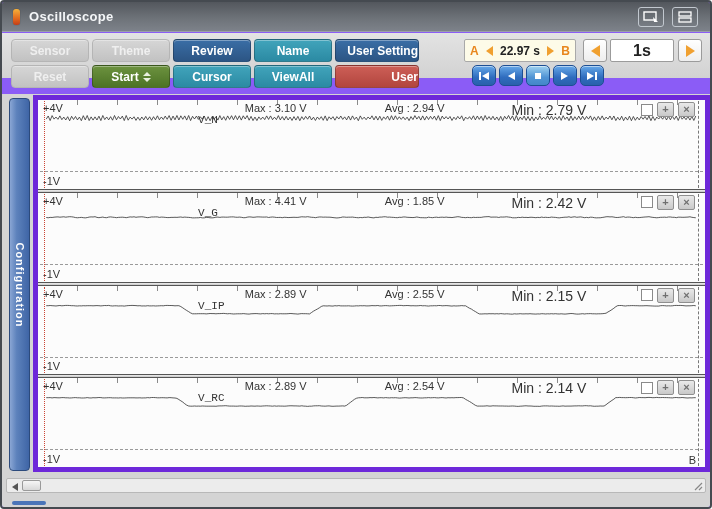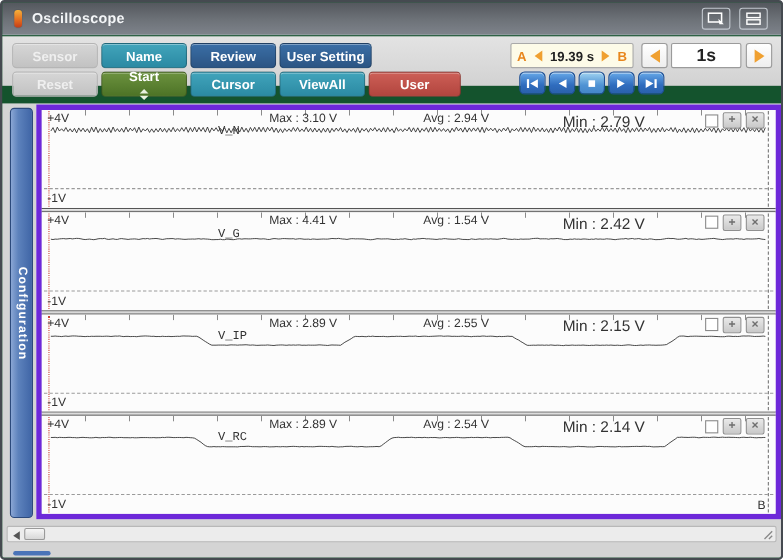--- a/index.html
+++ b/index.html
@@ -1,20 +1,20 @@
 <!DOCTYPE html>
 <html><head>
 <meta charset="utf-8">
 <style>
   * { margin:0; padding:0; box-sizing:border-box; }
   html,body { width:712px; height:509px; background:#ffffff; font-family:"Liberation Sans","DejaVu Sans",sans-serif; }
   #window {
     position:absolute; left:0; top:0; width:712px; height:509px;
     border:2px solid #454a50; border-radius:4px; overflow:hidden;
-    background:#14532d;
+    background:#8b5cf6;
   }
   
   .titlebar {
     position:absolute; left:0; top:0; right:0; height:30px;
     background:linear-gradient(#53575d,#6d7278 55%,#7d828a);
     border-bottom:1px solid #9aa0a8;
     display:flex; align-items:center;
   }
   .app-icon {
     width:7px; height:16px; margin-left:11px; border-radius:3px;
@@ -32,25 +32,25 @@
   
   .toolbar { position:absolute; left:0; top:31px; right:0; height:45px; background:linear-gradient(#e3e3e3,#d2d2d2); }
   .btn-row { position:absolute; left:9px; display:flex; gap:3px; }
   .row1 { top:6px; } .row2 { top:32px; }
   .btn {
     height:23px; width:78px; border:1px solid rgba(0,0,0,.25); border-radius:4px;
     font-size:12px; font-weight:bold; color:#ffffff; cursor:pointer;
     display:flex; align-items:center; justify-content:center; gap:4px;
     box-shadow:inset 0 1px 0 rgba(255,255,255,.35);
   }
-  .btn.wide { width:84px; }
+  .btn.wide { width:84px;justify-content:flex-end; }
   .btn.gray  { background:linear-gradient(#d6d6d6,#c2c2c2); color:#efefef; border-color:#b5b5b5; }
   .btn.teal  { background:linear-gradient(#41a4bb,#2b8aa3); }
   .btn.blue  { background:linear-gradient(#3a6ea6,#2c5584); }
-  .btn.green { background:linear-gradient(#6c923f,#4d7326);flex-direction:column; }
+  .btn.green { background:linear-gradient(#6c923f,#4d7326); }
   .btn.red   { background:linear-gradient(#cd5f57,#b2453e); }
   .spinner { display:flex; flex-direction:column; gap:2px; align-items:center; }
   .spinner .up    { width:0; height:0; border-left:4px solid transparent; border-right:4px solid transparent; border-bottom:4px solid #e9f0df; }
   .spinner .down  { width:0; height:0; border-left:4px solid transparent; border-right:4px solid transparent; border-top:4px solid #e9f0df; }
   
   .range-box {
     position:absolute; left:462px; top:6px; width:112px; height:23px;
     background:#fdfbe8; border:1px solid #a9a9a9; border-radius:2px;
     display:flex; align-items:center; justify-content:space-between; padding:0 5px;
   }
@@ -147,25 +147,28 @@
         <rect x="1" y="7" width="12" height="4" fill="none" stroke="#ffffff" stroke-width="1.3"></rect>
       </svg>
     </div>
   </div>
 
   <div class="toolbar">
     <div class="btn-row row1">
       <button class="btn gray">
           <span>Sensor</span>
         </button>
+      <button class="btn gray">
+          <span>Theme</span>
+        </button>
+      <button class="btn blue">
+          <span>Review</span>
+        </button>
       <button class="btn teal">
           <span>Name</span>
-        </button>
-      <button class="btn blue">
-          <span>Review</span>
         </button>
       <button class="btn blue wide">
           <span>User Setting</span>
         </button>
     </div>
     <div class="btn-row row2">
       <button class="btn gray">
           <span>Reset</span>
         </button>
       <button class="btn green">
@@ -182,21 +185,21 @@
           <span>ViewAll</span>
         </button>
       <button class="btn red wide">
           <span>User</span>
         </button>
     </div>
 
     <div class="range-box">
       <span class="ab-letter">A</span>
       <span class="tri-l"></span>
-      <span class="range-val">19.39 s</span>
+      <span class="range-val">22.97 s</span>
       <span class="tri-r"></span>
       <span class="ab-letter">B</span>
     </div>
     <button class="step-btn step-left">
         <span class="tri-l"></span>
       </button>
     <div class="tb-box">1s</div>
     <button class="step-btn step-right">
         <span class="tri-r"></span>
       </button>
@@ -265,21 +268,21 @@
         <div class="ticks"></div>
         <svg class="wave" viewBox="0 0 675 91">
             <polyline points="4.0,25.1 6.0,25.4 8.0,25.0 10.0,25.1 12.0,24.8 14.0,24.6 16.0,24.5 18.0,24.8 20.0,24.6 22.0,24.4 24.0,24.8 26.0,24.5 28.0,24.3 30.0,24.4 32.0,24.7 34.0,25.2 36.0,25.4 38.0,25.2 40.0,25.0 42.0,25.3 44.0,25.5 46.0,25.2 48.0,24.7 50.0,24.5 52.0,24.6 54.0,24.3 56.0,25.0 58.0,25.3 60.0,25.0 62.0,24.7 64.0,25.2 66.0,25.3 68.0,24.7 70.0,24.5 72.0,24.8 74.0,25.0 76.0,25.3 78.0,25.0 80.0,24.9 82.0,24.8 84.0,25.0 86.0,25.3 88.0,24.9 90.0,24.5 92.0,24.7 94.0,24.4 96.0,24.9 98.0,24.6 100.0,24.5 102.0,24.4 104.0,24.6 106.0,25.0 108.0,25.3 110.0,25.0 112.0,24.6 114.0,24.6 116.0,24.5 118.0,24.5 120.0,25.0 122.0,24.7 124.0,24.8 126.0,25.0 128.0,25.2 130.0,25.2 132.0,25.0 134.0,25.0 136.0,24.9 138.0,25.0 140.0,24.8 142.0,24.6 144.0,25.0 146.0,24.7 148.0,24.9 150.0,25.0 152.0,25.2 154.0,25.5 156.0,25.5 158.0,25.4 160.0,25.4 162.0,25.1 164.0,25.5 166.0,25.5 168.0,25.0 170.0,25.1 172.0,25.4 174.0,25.5 176.0,25.3 178.0,24.8 180.0,24.7 182.0,25.0 184.0,24.7 186.0,24.7 188.0,24.8 190.0,24.8 192.0,24.6 194.0,24.5 196.0,24.5 198.0,24.8 200.0,24.9 202.0,24.7 204.0,24.9 206.0,25.3 208.0,25.3 210.0,24.8 212.0,24.5 214.0,24.6 216.0,24.9 218.0,24.8 220.0,24.5 222.0,24.5 224.0,24.6 226.0,24.7 228.0,24.7 230.0,24.6 232.0,25.1 234.0,24.8 236.0,24.6 238.0,24.8 240.0,25.1 242.0,25.1 244.0,25.0 246.0,25.3 248.0,24.9 250.0,25.0 252.0,25.2 254.0,25.1 256.0,25.0 258.0,24.9 260.0,25.0 262.0,25.0 264.0,24.7 266.0,24.4 268.0,24.5 270.0,24.6 272.0,24.3 274.0,24.6 276.0,24.9 278.0,25.0 280.0,25.3 282.0,24.9 284.0,24.6 286.0,24.6 288.0,24.8 290.0,24.7 292.0,24.8 294.0,24.8 296.0,24.9 298.0,25.2 300.0,25.4 302.0,25.6 304.0,25.4 306.0,25.1 308.0,24.6 310.0,24.7 312.0,24.9 314.0,24.8 316.0,24.8 318.0,24.7 320.0,25.0 322.0,25.2 324.0,25.4 326.0,25.1 328.0,25.3 330.0,24.9 332.0,25.0 334.0,24.6 336.0,25.0 338.0,25.3 340.0,25.5 342.0,24.9 344.0,25.1 346.0,24.7 348.0,24.7 350.0,24.4 352.0,24.4 354.0,24.8 356.0,24.7 358.0,24.9 360.0,25.0 362.0,25.2 364.0,25.3 366.0,24.9 368.0,25.0 370.0,24.6 372.0,24.6 374.0,24.9 376.0,25.0 378.0,25.1 380.0,25.2 382.0,25.0 384.0,24.6 386.0,25.0 388.0,25.3 390.0,25.3 392.0,25.4 394.0,25.4 396.0,24.8 398.0,25.1 400.0,25.3 402.0,25.0 404.0,24.8 406.0,25.1 408.0,24.9 410.0,24.8 412.0,25.0 414.0,24.7 416.0,25.0 418.0,25.0 420.0,25.2 422.0,24.9 424.0,24.6 426.0,24.3 428.0,24.5 430.0,25.0 432.0,25.1 434.0,25.3 436.0,25.0 438.0,25.2 440.0,25.3 442.0,24.9 444.0,25.1 446.0,25.0 448.0,25.0 450.0,25.0 452.0,24.6 454.0,24.4 456.0,24.3 458.0,24.2 460.0,24.8 462.0,24.7 464.0,24.7 466.0,24.7 468.0,25.1 470.0,24.6 472.0,24.7 474.0,24.6 476.0,24.4 478.0,24.7 480.0,24.9 482.0,25.4 484.0,25.4 486.0,25.4 488.0,25.0 490.0,25.2 492.0,24.8 494.0,25.1 496.0,25.0 498.0,25.2 500.0,24.9 502.0,24.9 504.0,25.1 506.0,25.3 508.0,25.0 510.0,25.2 512.0,24.7 514.0,25.1 516.0,24.9 518.0,25.1 520.0,25.1 522.0,24.7 524.0,24.9 526.0,25.0 528.0,25.3 530.0,25.5 532.0,25.2 534.0,25.0 536.0,24.8 538.0,24.8 540.0,24.4 542.0,25.0 544.0,24.6 546.0,24.4 548.0,24.9 550.0,24.7 552.0,24.5 554.0,24.9 556.0,25.3 558.0,25.0 560.0,25.3 562.0,24.8 564.0,24.9 566.0,25.3 568.0,25.5 570.0,25.4 572.0,25.4 574.0,25.1 576.0,24.8 578.0,24.4 580.0,24.3 582.0,24.5 584.0,24.4 586.0,24.7 588.0,25.1 590.0,25.1 592.0,24.9 594.0,24.6 596.0,24.3 598.0,25.0 600.0,24.7 602.0,24.7 604.0,25.0 606.0,25.3 608.0,24.9 610.0,25.2 612.0,25.2 614.0,25.0 616.0,24.8 618.0,24.6 620.0,24.5 622.0,24.3 624.0,24.7 626.0,25.0 628.0,25.2 630.0,25.4 632.0,25.2 634.0,24.9 636.0,24.9 638.0,24.8 640.0,25.0 642.0,24.6 644.0,24.6 646.0,24.9 648.0,24.9 650.0,25.3 652.0,24.8 654.0,24.8 656.0,24.9 658.0,24.9 660.0,24.8 662.0,24.7 664.0,24.4 666.0,24.9 668.0,25.2 670.0,25.4" fill="none" stroke="#2a2a2a" stroke-width="0.8"></polyline>
           </svg>
         <div class="cursor-a"></div>
         <div class="cursor-b"></div>
         <div class="baseline"></div>
         <div class="ch-top-label">+4V</div>
         <div class="ch-name">V_G</div>
         <div class="ch-max">Max : 4.41 V</div>
-        <div class="ch-avg">Avg : 1.54 V</div>
+        <div class="ch-avg">Avg : 1.85 V</div>
         <div class="ch-min">Min : 2.42 V</div>
         <div class="ch-controls">
           <span class="chk"></span>
           <span class="sqbtn">+</span>
           <span class="sqbtn">×</span>
         </div>
         <div class="ch-bottom-label">-1V</div>
       </div>
       <div class="ch-sep"></div>
 

